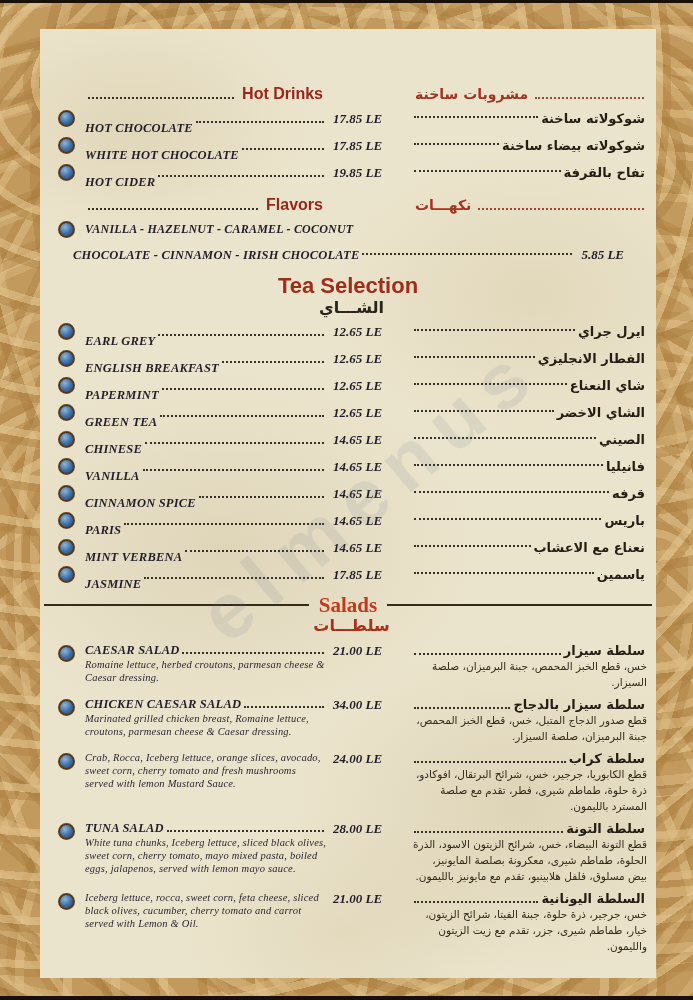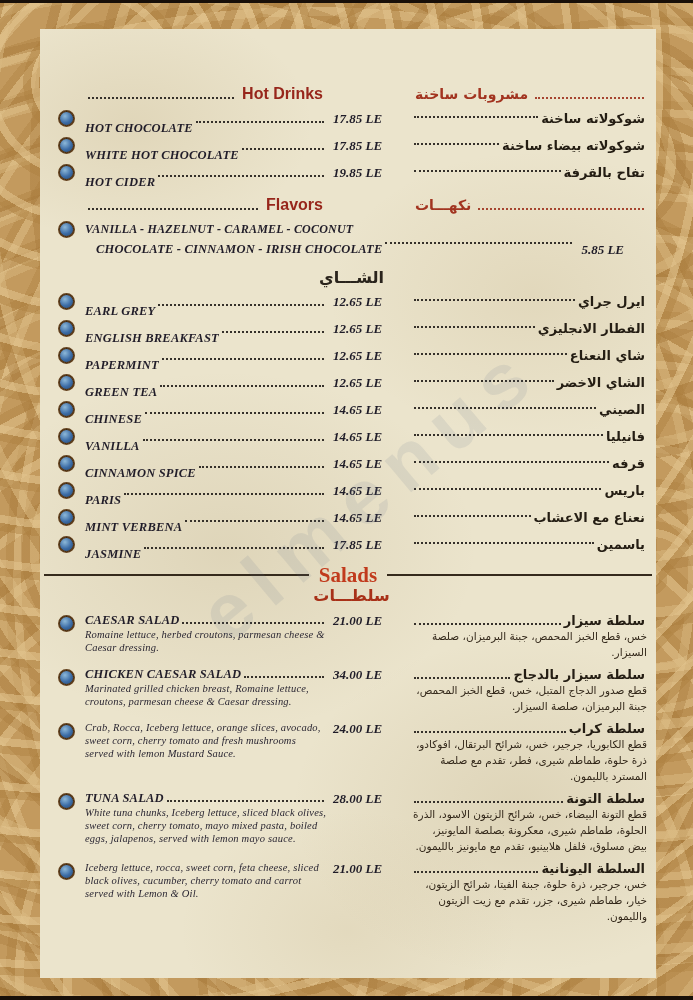--- a/index.html
+++ b/index.html
@@ -40,21 +40,21 @@
         background:radial-gradient(circle at 38% 32%, #8db8d8 0%, #3b6ba5 55%, #27496f 100%);
         border:2px solid #64421f;outline:1px dotted #3a2812;outline-offset:-2px;box-sizing:border-box;}
   .encell{width:242px;display:flex;align-items:flex-start;margin-top:20px;}
   .en{font-style:italic;font-weight:600;font-size:12.5px;color:#211d29;white-space:nowrap;letter-spacing:.2px;}
   .price{width:78px;padding-left:6px;font-style:italic;font-weight:700;font-size:13px;color:#1f1c28;white-space:nowrap;}
   .arcell{flex:1;display:flex;align-items:center;}
   .ar{font-family:"DejaVu Sans",sans-serif;font-weight:600;font-size:13px;color:#241d13;white-space:nowrap;padding-right:2px;}
   
   .flav1{display:flex;align-items:center;height:26px;margin:0 9px 0 18px;}
   .flav1 .en{font-size:12px;}
-  .flav2{display:flex;align-items:flex-start;height:26px;margin:0 32px 0 56px;}
+  .flav2{display:flex;align-items:center;height:26px;margin:0 32px 0 33px;}
   
   .center-title{text-align:center;font-family:"Liberation Sans",sans-serif;font-weight:bold;font-size:22px;color:#a02c1a;margin-top:6px;line-height:24px;}
   .center-ar{text-align:center;font-family:"DejaVu Sans",sans-serif;font-weight:bold;font-size:16px;color:#2a241c;line-height:20px;padding-left:7px;}
   .center-ar.red{color:#a83118;}
   
   .saldiv{display:flex;align-items:center;margin:6px 4px 0 4px;height:22px;}
   .rule{flex:1;height:2px;background:#352a1c;}
   .saldiv .title{font-family:Liberation Serif, serif;font-weight:bold;font-size:21px;color:#c13a1c;padding:0 10px;line-height:22px;}
   
   .srow{display:flex;align-items:flex-start;margin:7px 9px 0 18px;}
@@ -143,20 +143,21 @@
     <div class="flav1">
       <span class="badge"></span>
       <span class="en">VANILLA - HAZELNUT - CARAMEL - COCONUT</span>
     </div>
     <div class="flav2">
       <span class="en">CHOCOLATE - CINNAMON - IRISH CHOCOLATE</span>
       <span class="lead"></span>
       <span class="price" style="width:auto;">5.85 LE</span>
     </div>
 
+    <div class="center-title">Tea Selection</div>
     <div class="center-ar">الشـــاي</div>
 
     <div>
   <div class="row">
     <span class="badge"></span>
     <span class="encell">
       <span class="en">EARL GREY</span>
       <span class="lead"></span>
     </span>
     <span class="price">12.65 LE</span>

